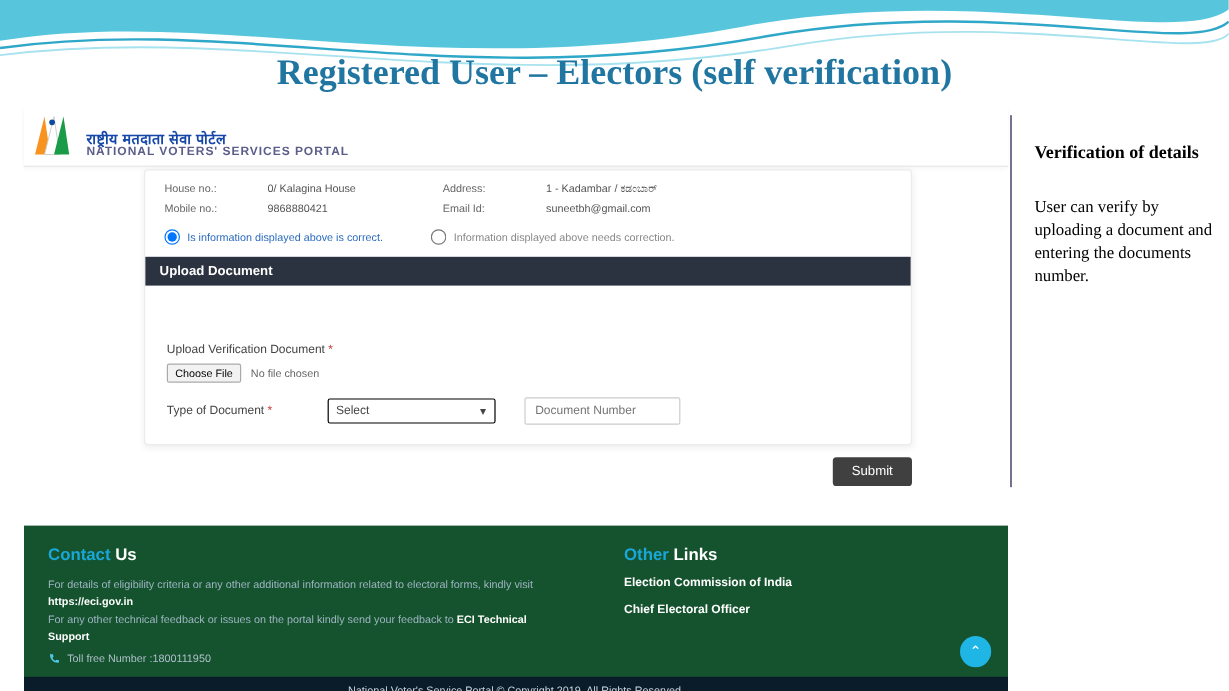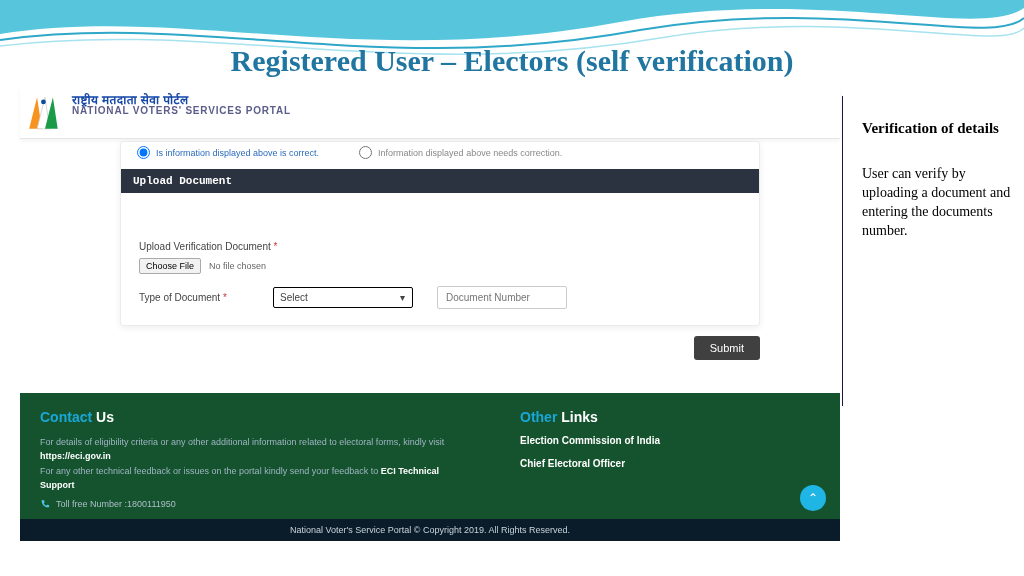--- a/index.html
+++ b/index.html
@@ -27,21 +27,21 @@
   }
   .right-panel h3 { font-size: 15px; font-weight: bold; margin-bottom: 28px; }
   .right-panel p  { font-size: 14px; line-height: 1.35; }
 
   
   .navbar {
     display: flex; align-items: center; justify-content: space-between;
     padding: 6px 16px 6px 6px; border-bottom: 1px solid #e6e6e6;
     box-shadow: 0 2px 4px rgba(0,0,0,0.05);
   }
-  .brand { display: flex; align-items: flex-start; gap: 8px; }
+  .brand { display: flex; align-items: flex-end; gap: 8px; }
   .logo-svg { width: 38px; height: 38px; }
   .brand-text { line-height: 1; }
   .brand-hi { font-weight: bold; color: #1547a9; font-size: 12px; letter-spacing: .4px; }
   .brand-en { font-weight: bold; color: #5b5e8a; font-size: 10px; letter-spacing: .8px; }
   .nav-links { display: flex; gap: 22px; font-size: 11px; color: #6b6b6b; align-items: center; }
   .nav-links a { text-decoration: none; color: #6b6b6b; cursor: pointer; }
   .nav-links a.active { color: #1ba4c9; }
   .caret { font-size: 8px; margin-left: 2px; }
 
   
@@ -55,21 +55,21 @@
     display: grid; grid-template-columns: 70px 130px 70px 130px;
     column-gap: 16px; row-gap: 6px;
     padding: 10px 16px 8px 16px; font-size: 9px; color: #555;
   }
   .details-grid .lbl { color: #666; }
   .radio-row { display: flex; gap: 40px; padding: 4px 16px 10px 16px; font-size: 9px; color: #2a6bbd; }
   .radio-row label { display: flex; align-items: center; gap: 6px; cursor: pointer; }
   .radio-row .grey { color: #888; }
   .upload-header {
     background: #2b3340; color: #fff; font-weight: bold;
-    font-size: 11px; padding: 6px 12px; font-family: Liberation Mono, monospace;
+    font-size: 11px; padding: 6px 12px;
   }
   .upload-body { padding: 12px 18px 16px 18px; font-size: 10px; color: #444; }
   .field-row { margin-bottom: 12px; }
   .field-label { font-size: 10px; color: #444; margin-bottom: 6px; display: block; margin-top: 36px; }
   .req { color: #c93b3b; }
   .file-row { display: flex; align-items: center; gap: 8px; }
   .choose-file-btn {
     font-size: 9px; padding: 2px 6px; border: 1px solid #aaa;
     background: #f2f2f2; border-radius: 2px; cursor: pointer;
   }
@@ -147,20 +147,30 @@
       <div class="brand-text">
         <div class="brand-hi">राष्ट्रीय मतदाता सेवा पोर्टल</div>
         <div class="brand-en">NATIONAL VOTERS' SERVICES PORTAL</div>
       </div>
     </div>
   </div>
 
   <div class="content">
     <div class="card">
 
+      <div class="details-grid">
+        <div class="lbl">House no.:</div>
+        <div>0/ Kalagina House</div>
+        <div class="lbl">Address:</div>
+        <div>1 - Kadambar / ಕಡಂಬಾರ್</div>
+        <div class="lbl">Mobile no.:</div>
+        <div>9868880421</div>
+        <div class="lbl">Email Id:</div>
+        <div>suneetbh@gmail.com</div>
+      </div>
 
       <div class="radio-row">
         <label>
           <input type="radio" name="v" checked="" style="">
           <span>Is information displayed above is correct.</span>
         </label>
         <label class="grey">
           <input type="radio" name="v" style="">
           <span>Information displayed above needs correction.</span>
         </label>

